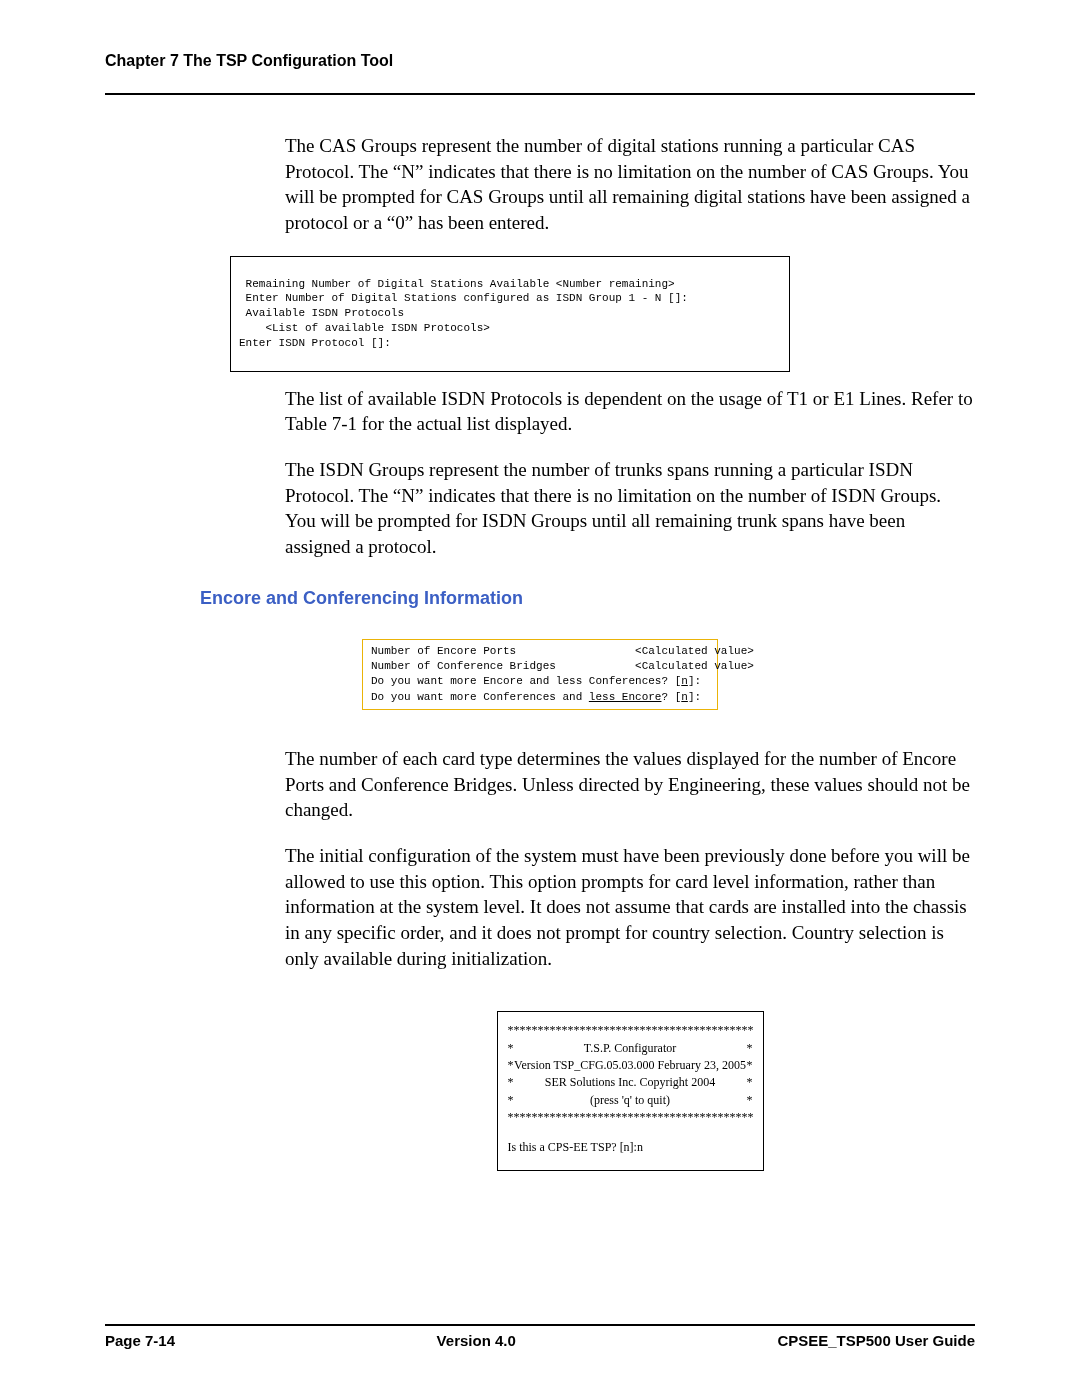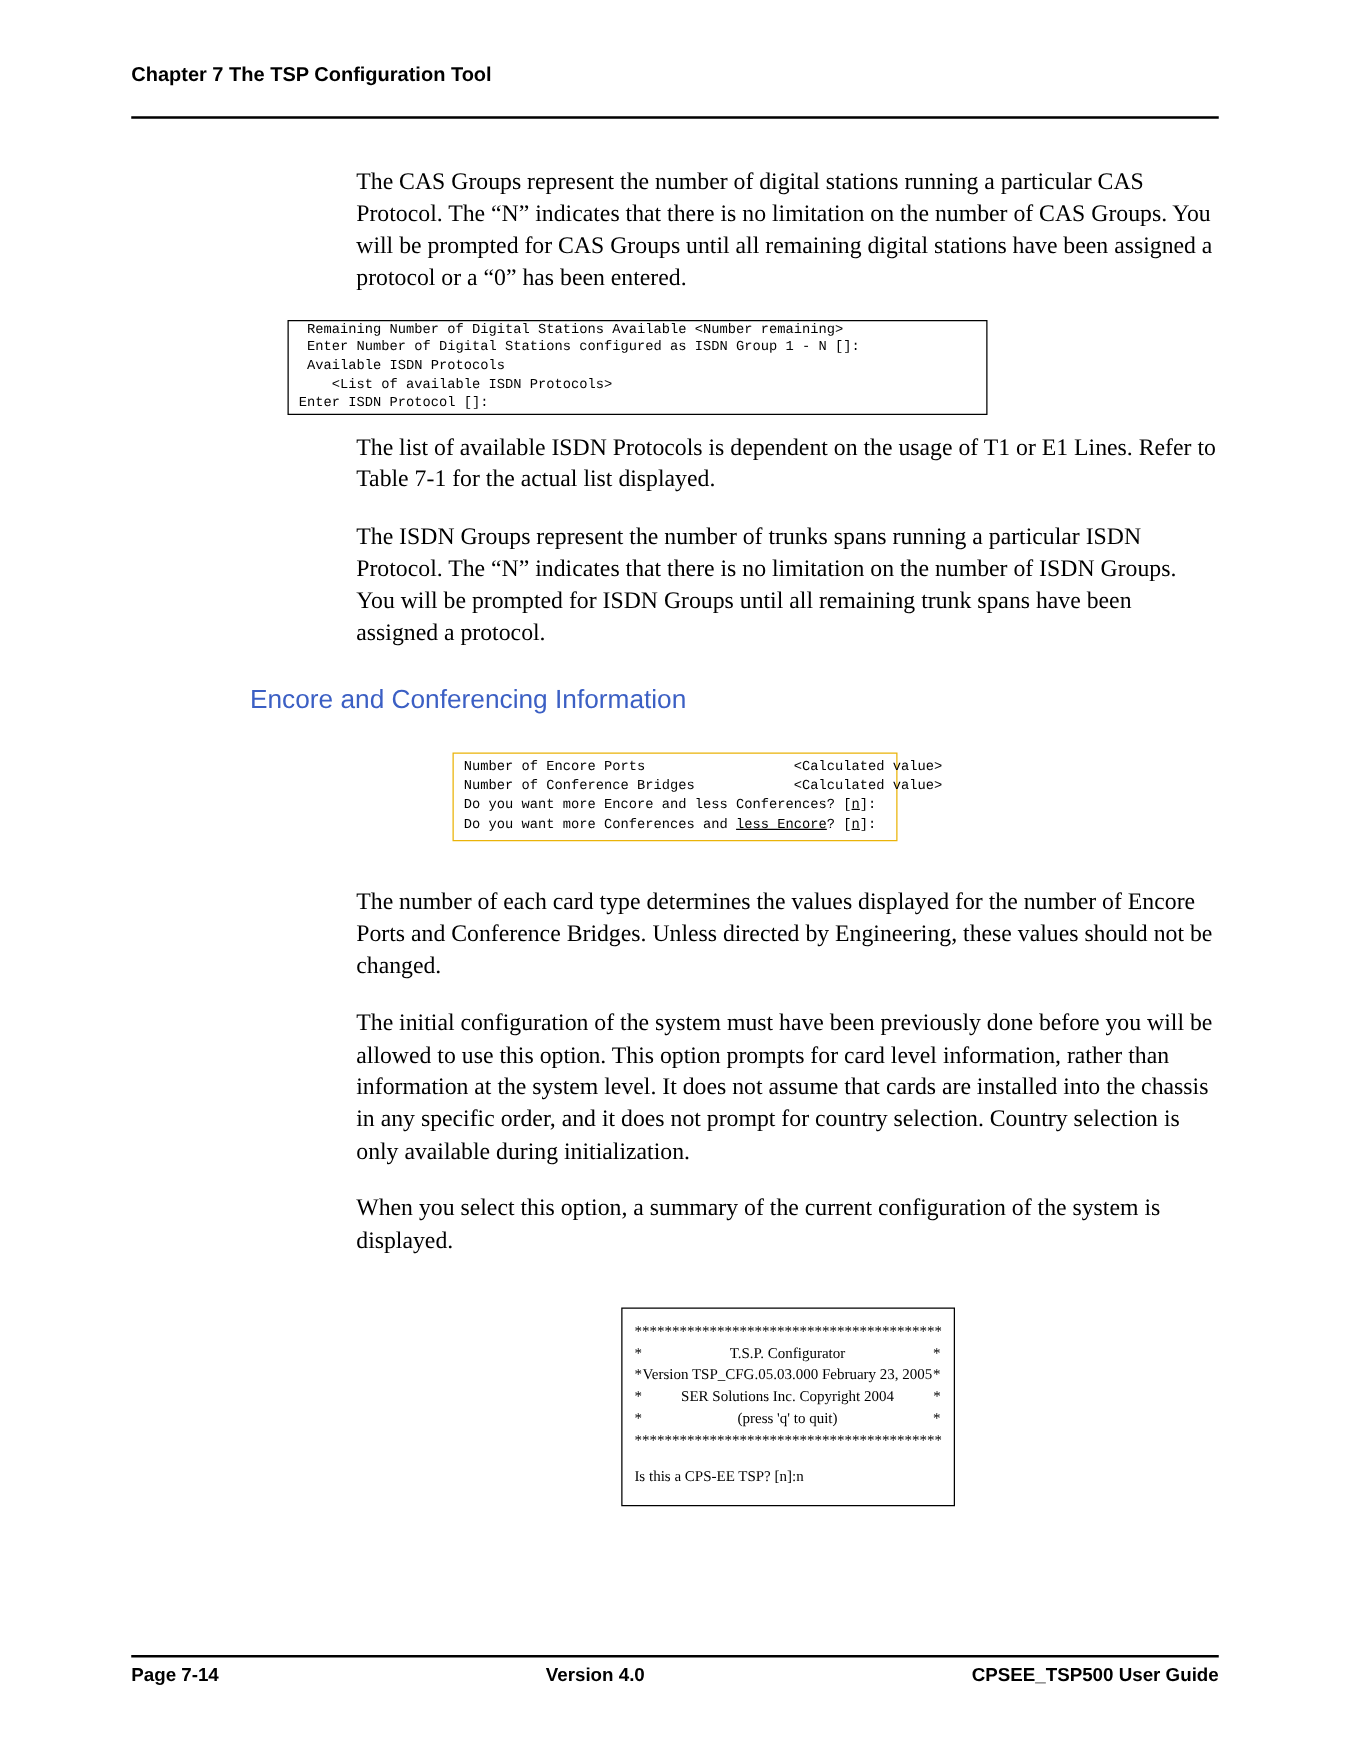--- a/index.html
+++ b/index.html
@@ -32,21 +32,21 @@
   .para {
     line-height: 1.35;
     margin: 0 0 20px 0;
     text-align: left;
   }
   .code-box {
     border: 1px solid #000;
     font-family: Courier, monospace;
     font-size: 11px;
     line-height: 1.35;
-    padding: 0 8px;
+    padding: 20px 8px;
     white-space: pre;
     margin: 18px 0 14px 0;
     width: 542px;
   }
   .code-box-wide {
     margin-left: 125px;
   }
   .code-box-2 {
     border: 1px solid #eab308;
     font-family: Courier, monospace;
@@ -76,23 +76,23 @@
   .code-box-3 .row {
     display:flex;
     justify-content:space-between;
   }
   .code-box-3 .prompt {
     text-align:left;
     margin-top:12px;
   }
   .h3 {
     font-family: Arial, Helvetica, sans-serif;
-    font-weight: normal;
+    font-weight: bold;
     color: #3b5fc4;
-    font-size: 21px;
+    font-size: 18px;
     margin: 28px 0 14px 95px;
   }
   .h2 {
     font-family: Arial, Helvetica, sans-serif;
     font-weight: bold;
     color: #3b5fc4;
     font-size: 26px;
     margin: 30px 0 10px 40px;
   }
   .u { text-decoration: underline; }
@@ -147,21 +147,20 @@
 <span>Do you want more Encore and less Conferences? [</span><span class="u">n</span><span>]:</span>
 <span>Do you want more Conferences and </span><span class="u">less Encore</span><span>? [</span><span class="u">n</span><span>]:</span></div>
 
   <div class="body-col">
     <p class="para">The number of each card type determines the values displayed for the number of Encore Ports and Conference Bridges.  Unless directed by Engineering, these values should not be changed.</p>
   </div>
 
 
   <div class="body-col">
     <p class="para">The initial configuration of the system must have been previously done before you will be allowed to use this option. This option prompts for card level information, rather than information at the system level. It does not assume that cards are installed into the chassis in any specific order, and it does not prompt for country selection. Country selection is only available during initialization.</p>
-    <p class="para">When you select this option, a summary of the current configuration of the system is displayed.</p>
 
     <div class="code-box-3">
       <div class="starline">******************************************************************</div>
       <div class="row">
           <span>*</span>
           <span>T.S.P. Configurator</span>
           <span>*</span>
         </div>
       <div class="row">
           <span>*</span>

